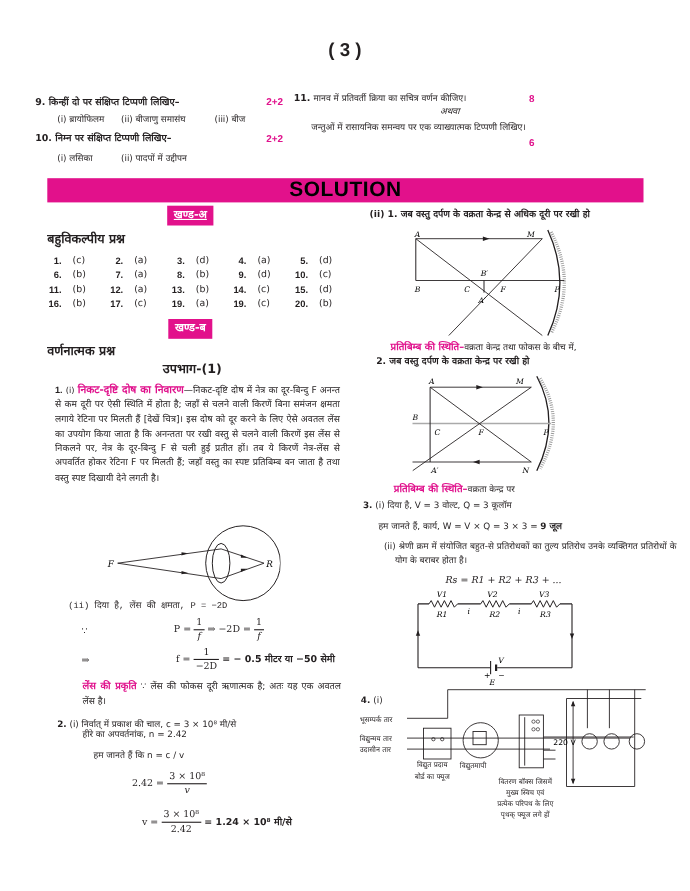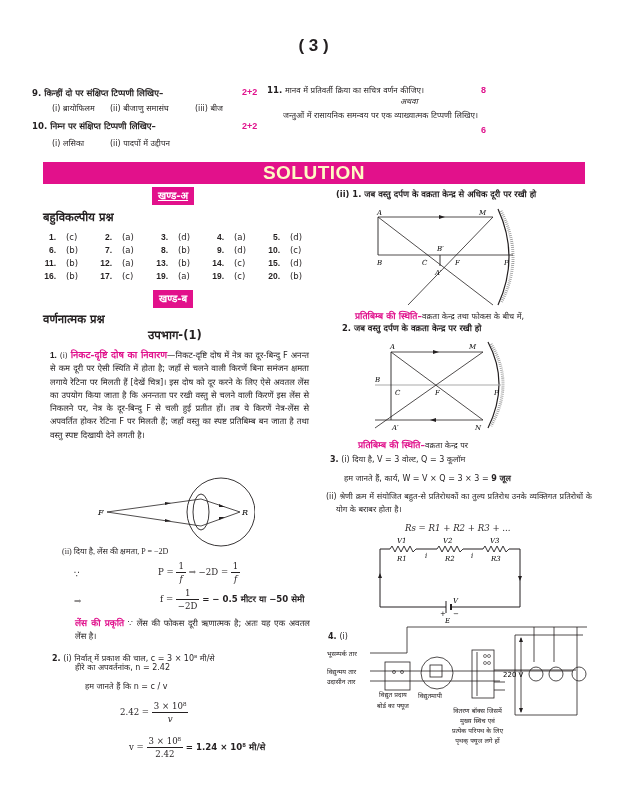--- a/index.html
+++ b/index.html
@@ -3,21 +3,21 @@
 <meta charset="utf-8">
 <style>
   html,body{margin:0;padding:0;background:#fff;}
   body{width:627px;height:810px;position:relative;overflow:hidden;font-family:"DejaVu Sans","Liberation Sans",sans-serif;color:#231f20;}
   .abs{position:absolute;}
   .pg{left:0;top:36px;width:627px;text-align:center;font-family:"Liberation Sans",sans-serif;font-weight:bold;font-size:17px;}
   .q{font-size:8.6px;line-height:12px;white-space:nowrap;}
   .b{font-weight:bold;}
   .mag{color:#e0118c;}
   .mark{color:#e0118c;font-weight:bold;font-family:"Liberation Sans",sans-serif;font-size:9px;}
-  .sol-bar{left:43px;top:162px;width:542px;height:22px;background:#e2118b;color:#fef9c3;font-family:"Liberation Sans",sans-serif;font-weight:bold;font-size:19px;line-height:22px;text-align:center;letter-spacing:0.5px;}
+  .sol-bar{left:43px;top:162px;width:542px;height:22px;background:#e2118b;color:#000000;font-family:"Liberation Sans",sans-serif;font-weight:bold;font-size:19px;line-height:22px;text-align:center;letter-spacing:0.5px;}
   .khand{background:#e2118b;color:#fff;font-weight:bold;font-size:10px;padding:2px 6px;line-height:14px;}
   .h2{font-size:11.5px;font-weight:bold;}
   table.mcq{border-collapse:collapse;font-size:8.5px;}
   table.mcq td{padding:0;height:13px;}
   table.mcq td.n{font-weight:bold;font-family:"Liberation Sans",sans-serif;width:28px;text-align:right;padding-right:10px;}
   table.mcq td.a{width:18px;}
   .para{font-size:8.3px;line-height:13.3px;text-align:justify;}
   .mth{font-size:8.6px;line-height:12px;white-space:nowrap;font-family:"DejaVu Serif",serif;}
   .frac{display:inline-block;vertical-align:middle;text-align:center;}
   .frac .t{display:block;border-bottom:1px solid #231f20;padding:0 2px;}
@@ -130,21 +130,21 @@
   <line x1="106" y1="24" x2="145" y2="37" stroke="#231f20" stroke-width="0.8"></line>
   <line x1="106" y1="51" x2="145" y2="37" stroke="#231f20" stroke-width="0.8"></line>
   <polygon points="76,28 70,27 70,30" fill="#231f20"></polygon>
   <polygon points="76,46 70,44 70,47" fill="#231f20"></polygon>
   <polygon points="130,32 124,29 124,32" fill="#231f20"></polygon>
   <polygon points="130,42 124,42 124,45" fill="#231f20"></polygon>
   <text x="3" y="40" font-size="8">F</text>
   <text x="147" y="40" font-size="8">R</text>
 </svg>
 
-<div class="abs mth" style="left:62px;top:546px;font-family:Liberation Serif, serif;font-size:8px;">(ii) दिया है, लेंस की क्षमता, P = −2D</div>
+<div class="abs mth" style="left:62px;top:546px;font-family:Liberation Mono, monospace;font-size:8px;">(ii) दिया है, लेंस की क्षमता, P = −2D</div>
 <div class="abs mth" style="left:74px;top:568px;">∵</div>
 <div class="abs mth" style="left:158px;top:560px;">
   <span>P =</span>
   <span class="frac"><span class="t">1</span><span class="bt" style="font-style:italic;">f</span></span>
   <span>⇒ −2D =</span>
   <span class="frac"><span class="t">1</span><span class="bt" style="font-style:italic;">f</span></span>
 </div>
 <div class="abs mth" style="left:74px;top:595px;">⇒</div>
 <div class="abs mth" style="left:160px;top:587px;">
   <span>f =</span>
@@ -225,21 +225,21 @@
 </div>
 
 <div class="abs q" style="left:330px;top:454px;font-size:8px;">
   <span class="b">3.</span>
   <span>(i)</span>
   <span>दिया है, V = 3 वोल्ट, Q = 3 कूलॉम</span>
 </div>
 <div class="abs q" style="left:344px;top:473px;font-size:8px;">
   <span>हम जानते हैं, कार्य, W = V × Q = 3 × 3 = </span><span class="b">9 जूल</span>
 </div>
-<div class="abs para" style="left:326px;top:490px;width:256px;font-size:8px;line-height:13px;padding-left:10px;text-indent:-10px;">(ii) श्रेणी क्रम में संयोजित बहुत-से प्रतिरोधकों का तुल्य प्रतिरोध उनके व्यक्तिगत प्रतिरोधों के योग के बराबर होता है।</div>
+<div class="abs para" style="left:349px;top:490px;width:256px;font-size:8px;line-height:13px;padding-left:10px;text-indent:-10px;">(ii) श्रेणी क्रम में संयोजित बहुत-से प्रतिरोधकों का तुल्य प्रतिरोध उनके व्यक्तिगत प्रतिरोधों के योग के बराबर होता है।</div>
 <div class="abs mth" style="left:405px;top:522px;font-style:italic;">Rs = R1 + R2 + R3 + ...</div>
 
 <svg class="abs" style="left:370px;top:533px;" width="160" height="90">
   <line x1="10" y1="16" x2="20" y2="16" stroke="#231f20" stroke-width="1"></line>
   <polyline points="20,16 22,13 25,19 28,13 31,19 34,13 37,19 40,13 43,19 46,16" fill="none" stroke="#231f20" stroke-width="0.9"></polyline>
   <line x1="46" y1="16" x2="67" y2="16" stroke="#231f20" stroke-width="1"></line>
   <polyline points="67,16 69,13 72,19 75,13 78,19 81,13 84,19 87,13 90,19 93,16" fill="none" stroke="#231f20" stroke-width="0.9"></polyline>
   <line x1="93" y1="16" x2="113" y2="16" stroke="#231f20" stroke-width="1"></line>
   <polyline points="113,16 115,13 118,19 121,13 124,19 127,13 130,19 133,13 136,19 139,16" fill="none" stroke="#231f20" stroke-width="0.9"></polyline>
   <line x1="139" y1="16" x2="150" y2="16" stroke="#231f20" stroke-width="1"></line>

